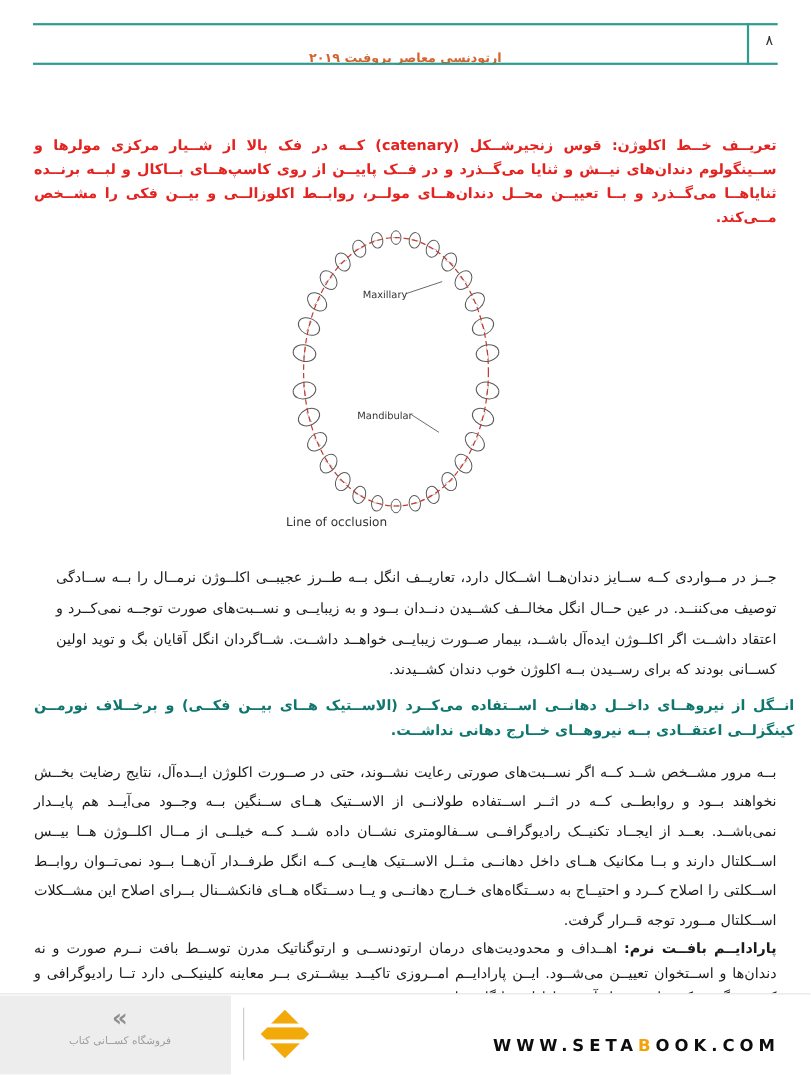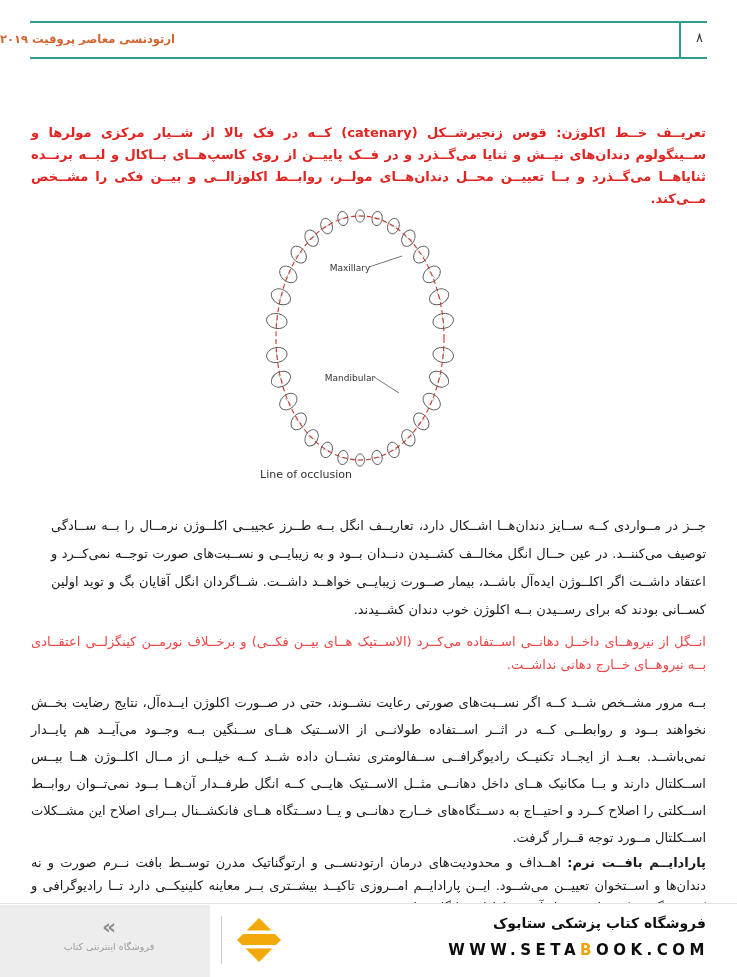--- a/index.html
+++ b/index.html
@@ -2,28 +2,28 @@
 <html lang="fa"><head>
 <meta charset="utf-8">
 <style>
   html,body{margin:0;padding:0;background:#ffffff;}
   .page{position:relative;width:737px;height:977px;background:#ffffff;font-family:"DejaVu Sans",sans-serif;overflow:hidden;margin:0 auto;}
   
   .rule{position:absolute;left:30px;right:30px;height:2px;background:#2f9b8e;}
   .rule-top{top:21px;}
   .rule-bottom{top:57px;}
   .header-tick{position:absolute;right:56px;top:21px;width:2px;height:38px;background:#2f9b8e;}
-  .header-title{position:absolute;top:32px;left:0;right:0;text-align:left;color:#d4632e;font-size:11.5px;font-weight:bold;direction:rtl;letter-spacing:.5px;}
+  .header-title{position:absolute;top:45px;left:0;right:0;text-align:center;color:#d4632e;font-size:11.5px;font-weight:bold;direction:rtl;letter-spacing:.5px;}
   .page-number{position:absolute;top:30px;right:34px;font-size:13px;color:#333;}
   
   .rtl-just{direction:rtl;text-align:justify;}
   .def-para{position:absolute;top:87px;right:31px;left:31px;color:#e32320;font-weight:bold;font-size:13px;line-height:22px;margin-top:35px;}
   .body-para{position:absolute;right:31px;left:31px;color:#1c1c1c;font-size:13px;}
   .p1{top:512px;line-height:28px;margin-left:20px;}
-  .red-note{position:absolute;top:630px;right:31px;left:31px;color:#ef4444;font-weight:normal;font-size:13px;line-height:23px;}
+  .red-note{position:absolute;top:630px;right:15px;left:31px;color:#0f766e;font-weight:bold;font-size:13px;line-height:23px;}
   .p2{top:689px;line-height:27px;}
   .p3{top:852px;line-height:22.5px;}
   .p3 .lead{font-weight:bold;}
   
   .diagram{position:absolute;left:250px;top:196px;width:220px;height:285px;}
   .diagram-caption{position:absolute;top:468px;left:196px;width:220px;text-align:center;font-size:11px;color:#333;}
   svg text{font-family:"DejaVu Sans",sans-serif;}
   
   .footer{position:absolute;left:0;right:0;bottom:0;height:73px;border-top:1px solid #e3e3e3;background:#fff;}
   .footer-left-panel{position:absolute;left:0;top:1px;width:210px;height:72px;background:#ededed;}
@@ -128,25 +128,24 @@
   <div class="red-note rtl-just">انــگل از نیروهــای داخــل دهانــی اســتفاده می‌کــرد (الاســتیک هــای بیــن فکــی) و برخــلاف نورمــن کینگزلــی اعتقــادی بــه نیروهــای خــارج دهانی نداشــت.</div>
   <div class="body-para p2 rtl-just">بــه مرور مشــخص شــد کــه اگر نســبت‌های صورتی رعایت نشــوند، حتی در صــورت اکلوژن ایــده‌آل، نتایج رضایت بخــش نخواهند بــود و روابطــی کــه در اثــر اســتفاده طولانــی از الاســتیک هــای ســنگین بــه وجــود می‌آیــد هم پایــدار نمی‌باشــد. بعــد از ایجــاد تکنیــک رادیوگرافــی ســفالومتری نشــان داده شــد کــه خیلــی از مــال اکلــوژن هــا بیــس اســکلتال دارند و بــا مکانیک هــای داخل دهانــی مثــل الاســتیک هایــی کــه انگل طرفــدار آن‌هــا بــود نمی‌تــوان روابــط اســکلتی را اصلاح کــرد و احتیــاج به دســتگاه‌های خــارج دهانــی و یــا دســتگاه هــای فانکشــنال بــرای اصلاح این مشــکلات اســکلتال مــورد توجه قــرار گرفت.</div>
   <div class="body-para p3 rtl-just"><span class="lead">پارادایــم بافــت نرم:</span><span> اهــداف و محدودیت‌های درمان ارتودنســی و ارتوگناتیک مدرن توســط بافت نــرم صورت و نه دندان‌ها و اســتخوان تعییــن می‌شــود. ایــن پارادایــم امــروزی تاکیــد بیشــتری بــر معاینه کلینیکــی دارد تــا رادیوگرافی و کســت گچی، کــه تا پیــش از آن در پارادایــم انگل مطــرح بود.</span></div>
 
   <div class="footer">
     <div class="footer-left-panel"></div>
     <div class="brand">
       <div class="brand-row">
         <span class="brand-chevrons">«</span>
       </div>
-      <div class="brand-sub">فروشگاه اینترنتی کتاب</div>
+      <div class="brand-sub">فروشگاه کســانی کتاب</div>
     </div>
     <div class="footer-divider"></div>
     <svg class="diamond" width="46" height="46" viewBox="0 0 46 46">
       <polygon points="23,1 45,23 23,45 1,23" fill="#f2a90a"></polygon>
       <rect x="0" y="13.5" width="46" height="3.5" fill="#ffffff"></rect>
       <rect x="0" y="28" width="46" height="3.5" fill="#ffffff"></rect>
     </svg>
-    <div class="store-name">فروشگاه کتاب پزشکی ستابوک</div>
     <div class="site-url"><span>WWW.SETA</span><span class="accent">B</span><span>OOK.COM</span></div>
   </div>
 
 </div>
 
 </body></html>

